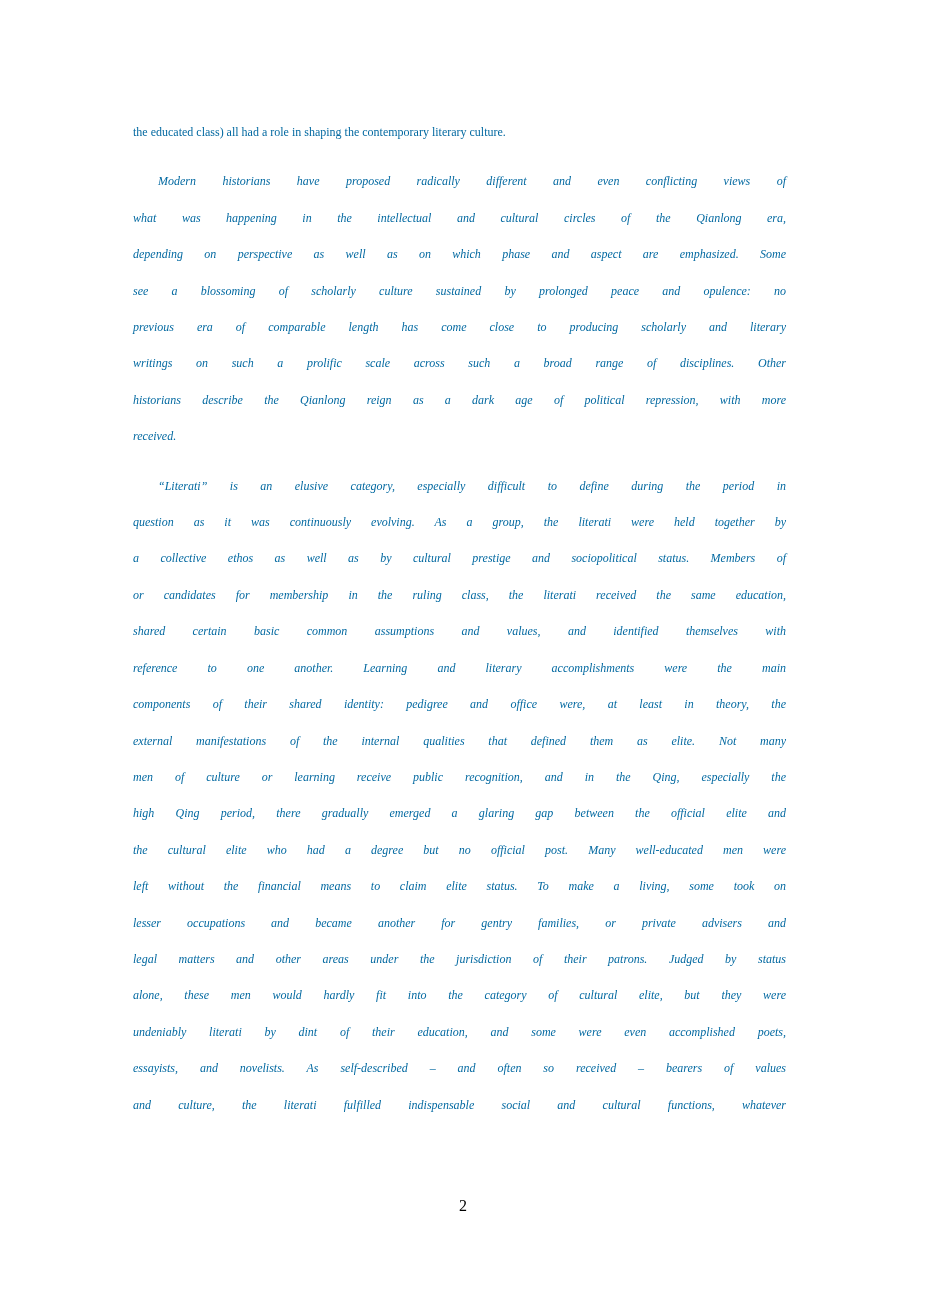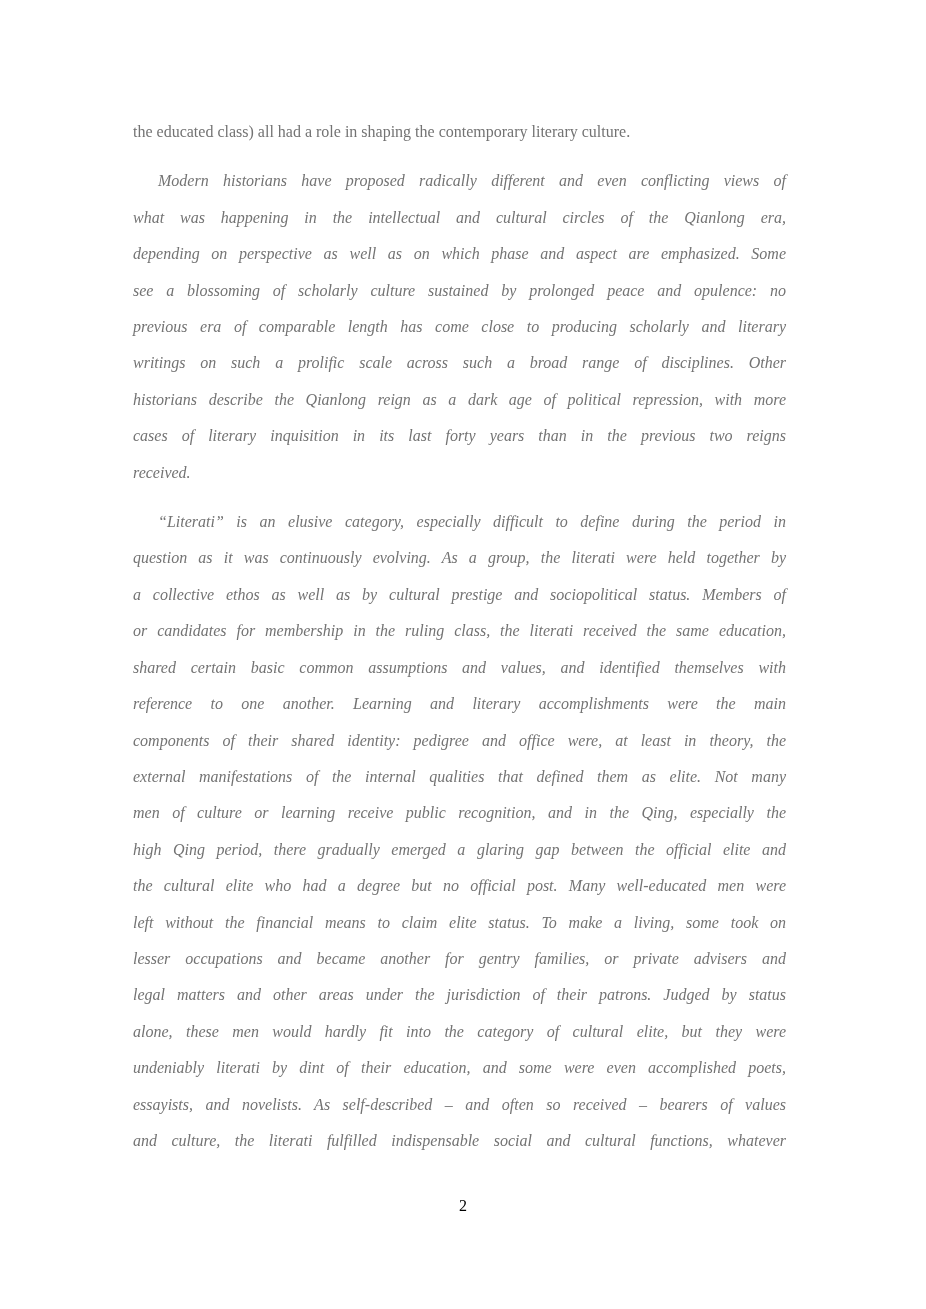--- a/index.html
+++ b/index.html
@@ -17,23 +17,23 @@
     position: absolute;
     inset: 0;
     background: #ffffff;
   }
   .text-body {
     position: absolute;
     left: 133px;
     top: 114px;
     width: 653px;
     font-family: "Liberation Serif", "DejaVu Serif", serif;
-    font-size: 16px;
+    font-size: 12px;
     line-height: 36.4px;
-    color: #737373;
+    color: #0369a1;
   }
   p.para {
     margin: 0;
     padding: 0;
   }
   p.para + p.para {
     margin-top: 13px;
     font-style: italic;
   }
   .line {
@@ -69,21 +69,20 @@
         <span class="line para-end">the educated class) all had a role in shaping the contemporary literary culture.</span>
       </p>
       <p class="para">
         <span class="line indent">Modern historians have proposed radically different and even conflicting views of</span>
         <span class="line">what was happening in the intellectual and cultural circles of the Qianlong era,</span>
         <span class="line">depending on perspective as well as on which phase and aspect are emphasized. Some</span>
         <span class="line">see a blossoming of scholarly culture sustained by prolonged peace and opulence: no</span>
         <span class="line">previous era of comparable length has come close to producing scholarly and literary</span>
         <span class="line">writings on such a prolific scale across such a broad range of disciplines. Other</span>
         <span class="line">historians describe the Qianlong reign as a dark age of political repression, with more</span>
-        <span class="line">cases of literary inquisition in its last forty years than in the previous two reigns</span>
         <span class="line para-end">received.</span>
       </p>
       <p class="para">
         <span class="line indent">“Literati” is an elusive category, especially difficult to define during the period in</span>
         <span class="line">question as it was continuously evolving. As a group, the literati were held together by</span>
         <span class="line">a collective ethos as well as by cultural prestige and sociopolitical status. Members of</span>
         <span class="line">or candidates for membership in the ruling class, the literati received the same education,</span>
         <span class="line">shared certain basic common assumptions and values, and identified themselves with</span>
         <span class="line">reference to one another. Learning and literary accomplishments were the main</span>
         <span class="line">components of their shared identity: pedigree and office were, at least in theory, the</span>

